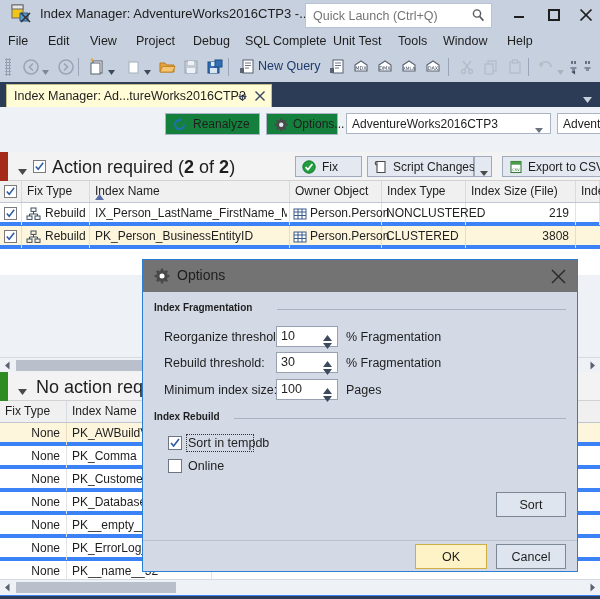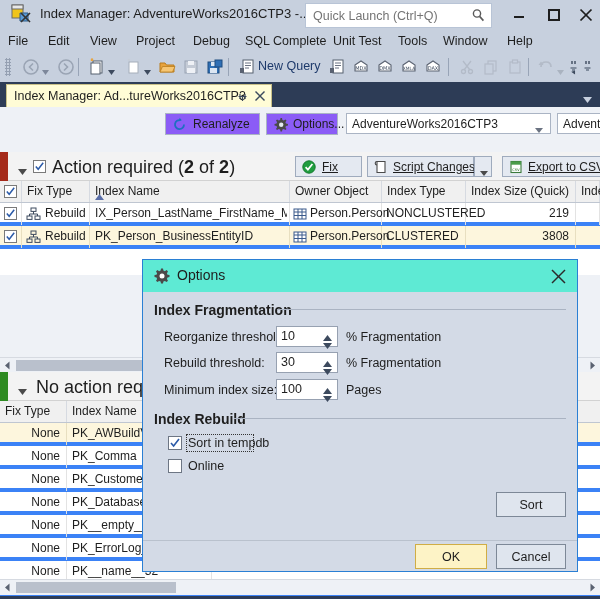--- a/index.html
+++ b/index.html
@@ -57,64 +57,64 @@
   
   .client{position:absolute;left:0;top:107px;width:600px;height:487px;background:#eef1f6;}
 
   
   .tw-toolbar{position:absolute;left:0;top:0;width:600px;height:33px;background:#eef1f6;}
   .searchbox{position:absolute;left:12px;top:7px;width:145px;height:20px;background:#fff;border:1px solid #aab4c4;}
   .searchbox input{position:absolute;left:3px;top:1px;width:115px;height:16px;border:0;outline:0;background:transparent;
     font-family:"Liberation Sans",sans-serif;font-size:12px;color:#8a8a8a;}
   .search-clear{position:absolute;right:4px;top:3px;width:11px;height:12px;cursor:pointer;}
 
-  .tbtn{position:absolute;top:6px;height:22px;background:#8b5cf6;border:1px solid #aab4c4;box-sizing:border-box;cursor:pointer;}
+  .tbtn{position:absolute;top:6px;height:22px;background:#15803d;border:1px solid #aab4c4;box-sizing:border-box;cursor:pointer;}
   .tbtn .lbl{position:absolute;top:3px;font-size:12px;color:#1e1e1e;white-space:nowrap;}
   .tbtn .ic{position:absolute;left:6px;top:3px;width:15px;height:15px;}
 
   .combo{position:absolute;top:6px;height:21px;background:#fff;border:1px solid #aab4c4;box-sizing:border-box;cursor:pointer;}
   .combo .txt{position:absolute;left:5px;top:3px;font-size:12px;color:#1e1e1e;white-space:nowrap;overflow:hidden;}
   .combo .arw{position:absolute;right:7px;top:8px;width:8px;height:5px;}
 
   
   .sect{position:absolute;background:#fff;}
   .sect-hdr{position:absolute;left:0;top:0;height:29px;background:#f3f3f3;border-bottom:1px solid #d2d2d2;width:100%;box-sizing:border-box;}
   .accent{position:absolute;left:0;top:0;width:8px;height:29px;}
   .exp-caret{position:absolute;left:18px;top:12px;width:9px;height:6px;cursor:pointer;}
   .sect-check{position:absolute;left:33px;top:8px;width:13px;height:13px;border:1px solid #7a7a7a;background:#fff;box-sizing:border-box;cursor:pointer;}
   .sect-title{position:absolute;left:52px;top:5px;font-size:18px;color:#1e1e1e;white-space:nowrap;cursor:default;}
   .sect-title b{font-weight:bold;}
 
   .hbtn{position:absolute;top:4px;height:21px;background:#e4e9f1;border:1px solid #9fabbd;box-sizing:border-box;cursor:pointer;}
-  .hbtn .lbl{position:absolute;top:3px;font-size:12px;color:#1e1e1e;white-space:nowrap;text-decoration:underline;}
+  .hbtn .lbl{position:absolute;top:3px;font-size:12px;color:#1e1e1e;white-space:nowrap;}
   .hbtn .ic{position:absolute;left:6px;top:3px;width:14px;height:14px;}
 
   
   .gridhdr{position:absolute;height:22px;background:#f0f0f0;border-bottom:1px solid #bfc6d1;box-sizing:border-box;}
   .gh-cell{position:absolute;top:0;height:21px;border-right:1px solid #d6dae1;box-sizing:border-box;}
   .gh-cell span{position:absolute;left:5px;top:3px;font-size:12px;color:#1e1e1e;white-space:nowrap;}
   .gridrow{position:absolute;height:23px;border-bottom:4px solid #3b82f6;box-sizing:border-box;}
   .gc{position:absolute;top:0;height:22px;border-right:1px solid #e3e3e3;box-sizing:border-box;font-size:12px;color:#1e1e1e;}
   .gc span{position:absolute;top:3px;white-space:nowrap;overflow:hidden;}
   .cbx{position:absolute;width:13px;height:13px;border:1px solid #7a7a7a;background:#fff;box-sizing:border-box;cursor:pointer;}
 
   
   .hsb{position:absolute;height:15px;background:#eef1f6;border-top:1px solid #d6dae1;}
   .hsb-thumb{position:absolute;top:2px;height:11px;background:#b9c0cc;cursor:pointer;}
   .hsb-arw{position:absolute;top:0;width:15px;height:15px;cursor:pointer;}
 
   
   .dlg{position:absolute;left:142px;top:259px;width:436px;height:313px;background:#d3dae6;border:1px solid #2a7fd4;box-sizing:border-box;}
-  .dlg-title{position:absolute;left:0;top:0;width:100%;height:32px;background:#5eead4;box-sizing:border-box;}
+  .dlg-title{position:absolute;left:0;top:0;width:100%;height:32px;background:#737373;box-sizing:border-box;}
   .dlg-gear{position:absolute;left:11px;top:8px;width:16px;height:16px;}
   .dlg-titletext{position:absolute;left:34px;top:7px;font-size:14px;color:#1e1e1e;cursor:default;}
   .dlg-close{position:absolute;right:10px;top:8px;width:17px;height:17px;cursor:pointer;}
   .dlg-body{position:absolute;left:0;top:32px;width:100%;height:248px;}
 
-  .grouplbl{position:absolute;font-size:14px;font-weight:bold;color:#1e1e1e;cursor:default;}
+  .grouplbl{position:absolute;font-size:10px;font-weight:bold;color:#1e1e1e;cursor:default;}
   .groupline{position:absolute;height:1px;background:#aab3c2;}
 
   .flbl{position:absolute;font-size:12.5px;color:#1e1e1e;white-space:nowrap;cursor:default;}
   .spin{position:absolute;width:62px;height:21px;background:#fff;border:1px solid #97a1b1;box-sizing:border-box;}
   .spin .v{position:absolute;left:4px;top:2px;font-size:12.5px;color:#1e1e1e;}
   .spin .up,.spin .dn{position:absolute;right:5px;width:9px;height:6px;cursor:pointer;}
   .spin .up{top:3px;}
   .spin .dn{top:11px;}
   .unit{position:absolute;font-size:12.5px;color:#1e1e1e;white-space:nowrap;cursor:default;}
 
@@ -481,21 +481,21 @@
               </svg>
           </span>
         </div>
         <div class="gh-cell" style="left:382px;width:84px">
           <span>Index Type</span>
         </div>
         <div class="gh-cell" style="left:290px;width:92px">
           <span>Owner Object</span>
         </div>
         <div class="gh-cell" style="left:466px;width:110px">
-          <span>Index Size (Quick)</span>
+          <span>Index Size (File)</span>
         </div>
         <div class="gh-cell" style="left:576px;width:24px">
           <span>Inde</span>
         </div>
       </div>
 
       <div class="gridrow" style="left:0;top:51px;width:600px;background:#fff">
         <div class="gc" style="left:0;width:22px">
           <span class="cbx" style="left:4px;top:4px">
             <svg width="11" height="11" viewBox="0 0 11 11" style="position:absolute;left:0;top:0">

